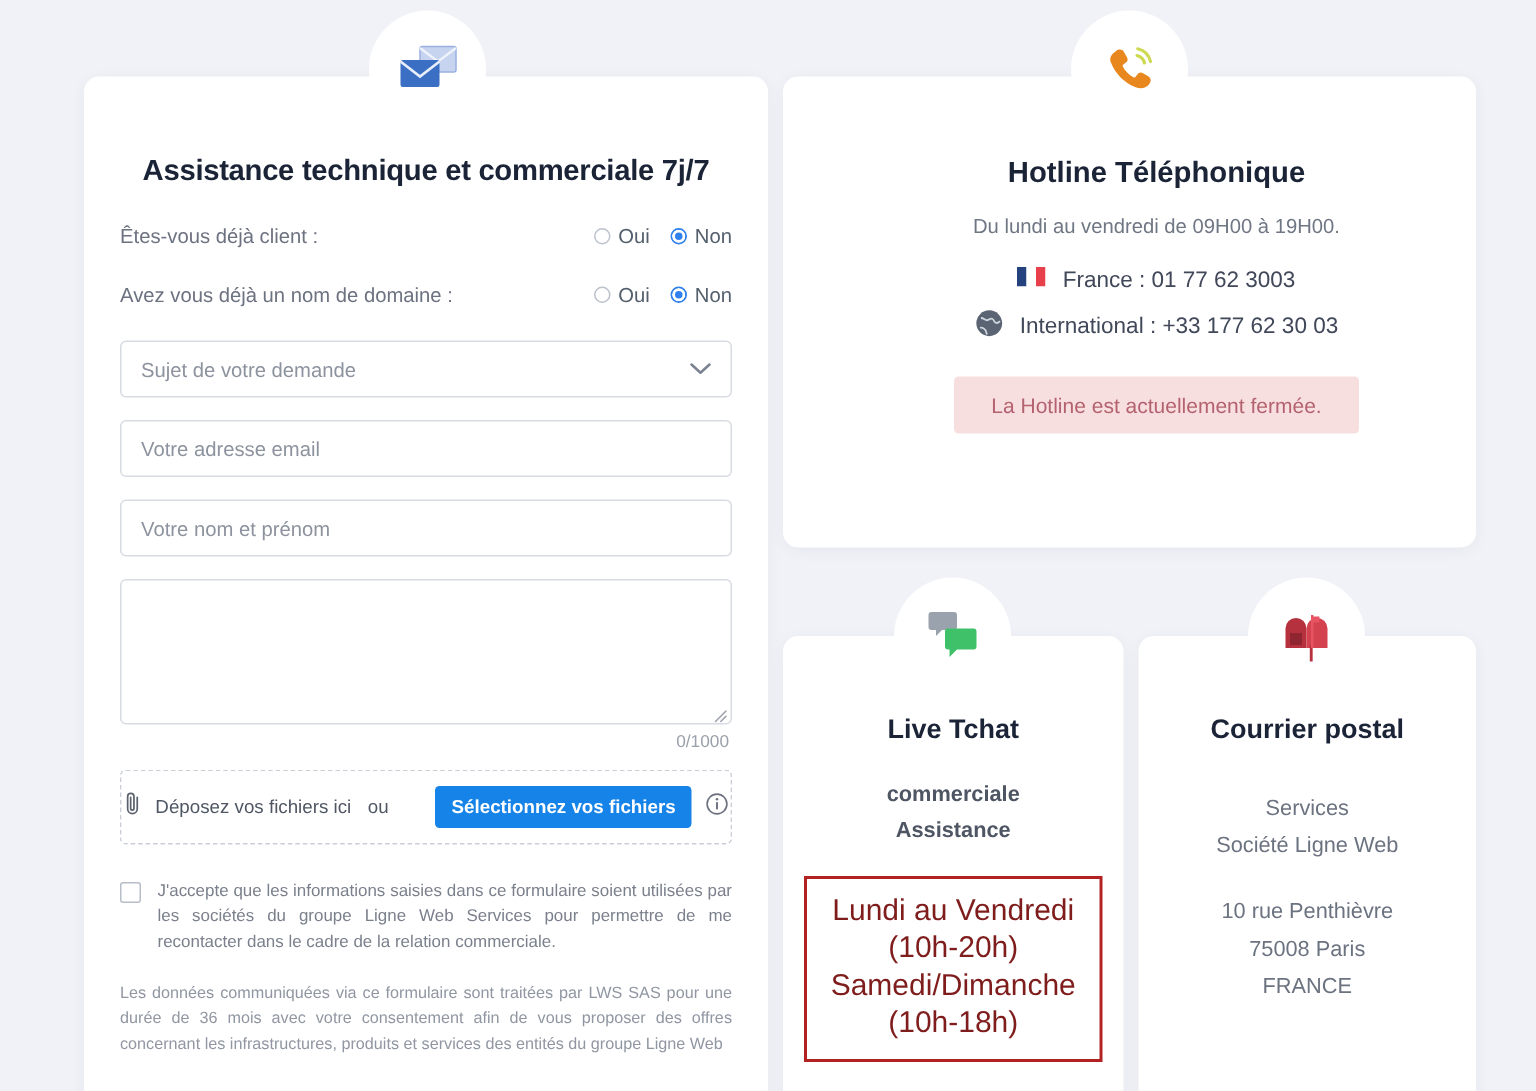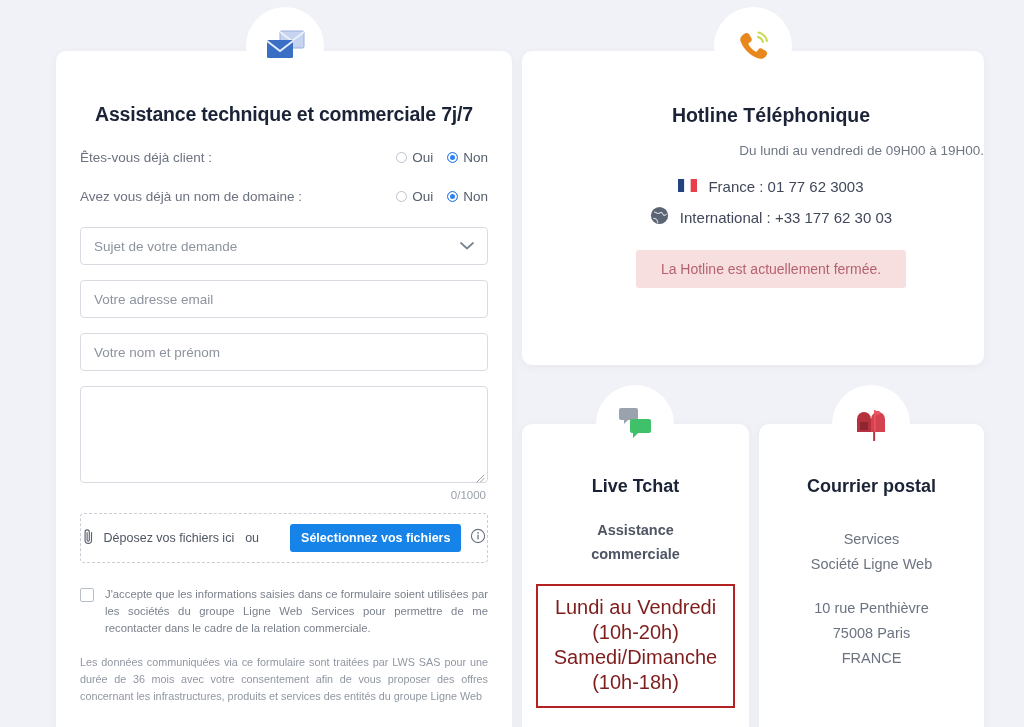--- a/index.html
+++ b/index.html
@@ -202,21 +202,21 @@
   #hotline-icon { left: 714px; top: 7px; }
 
   .h-title {
     font-size: 19.5px;
     font-weight: bold;
     color: #1b2337;
     text-align: center;
     margin-top: 53px;
   }
   .h-sub {
-    text-align: right;
+    text-align: center;
     font-size: 13.5px;
     color: #707784;
     margin-top: 16px;
   }
   .phone-line {
     display: flex;
     align-items: center;
     justify-content: center;
     gap: 11px;
     margin-top: 20px;
@@ -432,22 +432,22 @@
   <div class="icon-badge" id="tchat-icon">
     <svg width="44" height="42" viewBox="0 0 44 42">
       <path d="M8 5 h15 a2 2 0 0 1 2 2 v8 a2 2 0 0 1 -2 2 h-8 l-4 4 v-4 h-3 a2 2 0 0 1 -2 -2 v-8 a2 2 0 0 1 2 -2 Z" fill="#9aa3ad"></path>
       <path d="M19 16 h17 a2 2 0 0 1 2 2 v10 a2 2 0 0 1 -2 2 h-11 l-5 5 v-5 h-1 a2 2 0 0 1 -2 -2 v-10 a2 2 0 0 1 2 -2 Z" fill="#3ec168"></path>
     </svg>
   </div>
 
   <div class="card" id="tchat-card">
     <div class="sm-title">Live Tchat</div>
     <div class="sm-sub">
+      <div>commerciale</div>
       <div>Assistance</div>
-      <div>commerciale</div>
     </div>
     <div class="hours-box">
       <div class="hours-line">Lundi au Vendredi</div>
       <div class="hours-line">(10h-20h)</div>
       <div class="hours-line">Samedi/Dimanche</div>
       <div class="hours-line">(10h-18h)</div>
     </div>
 
   </div>
 

